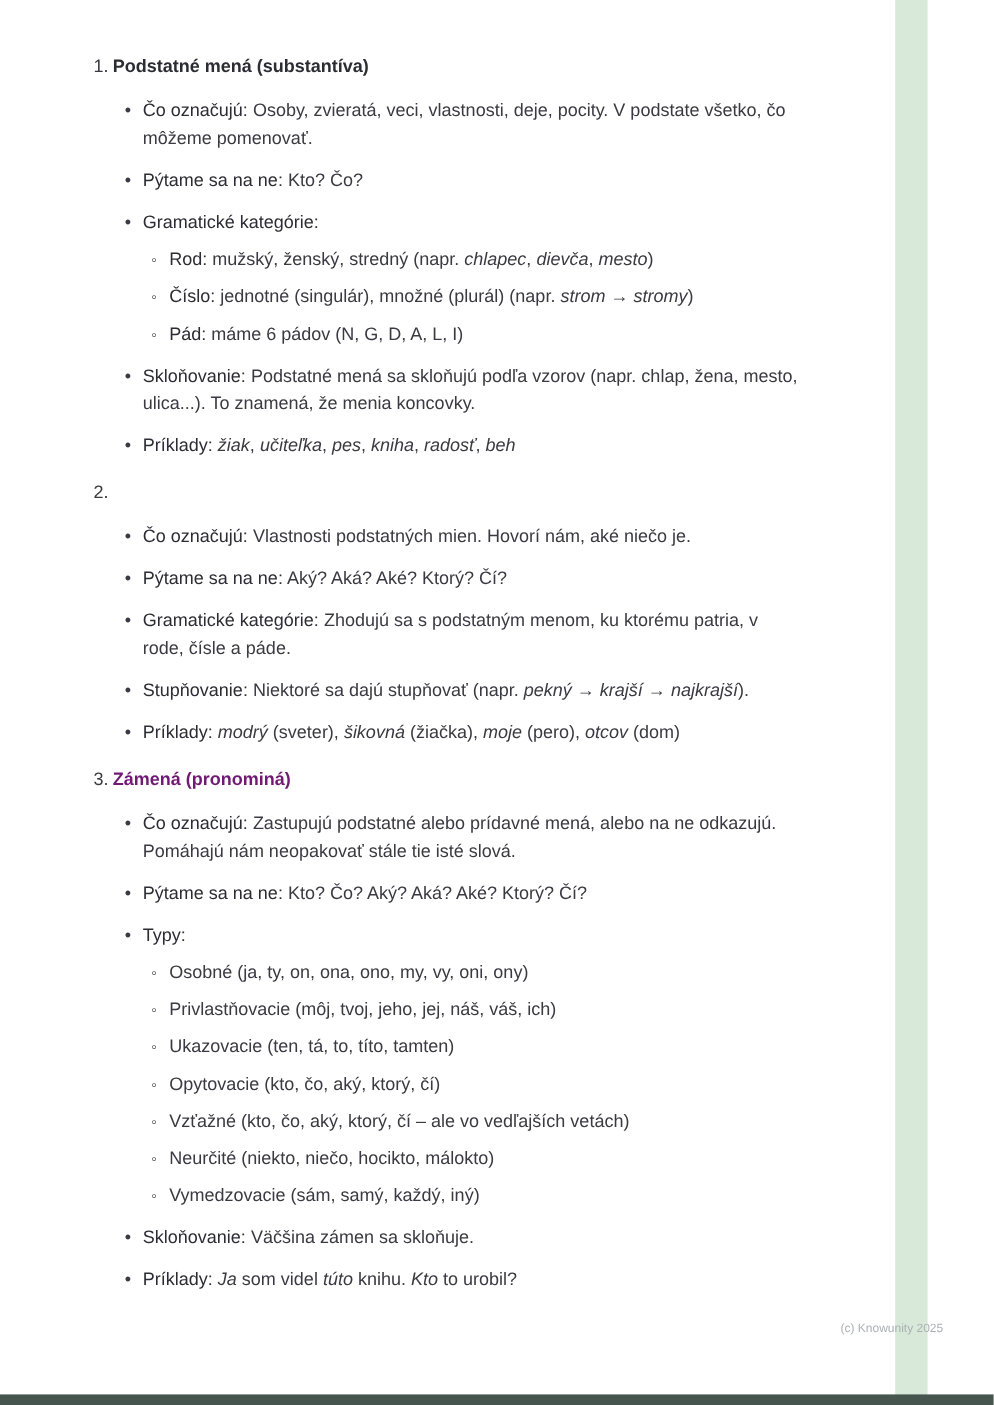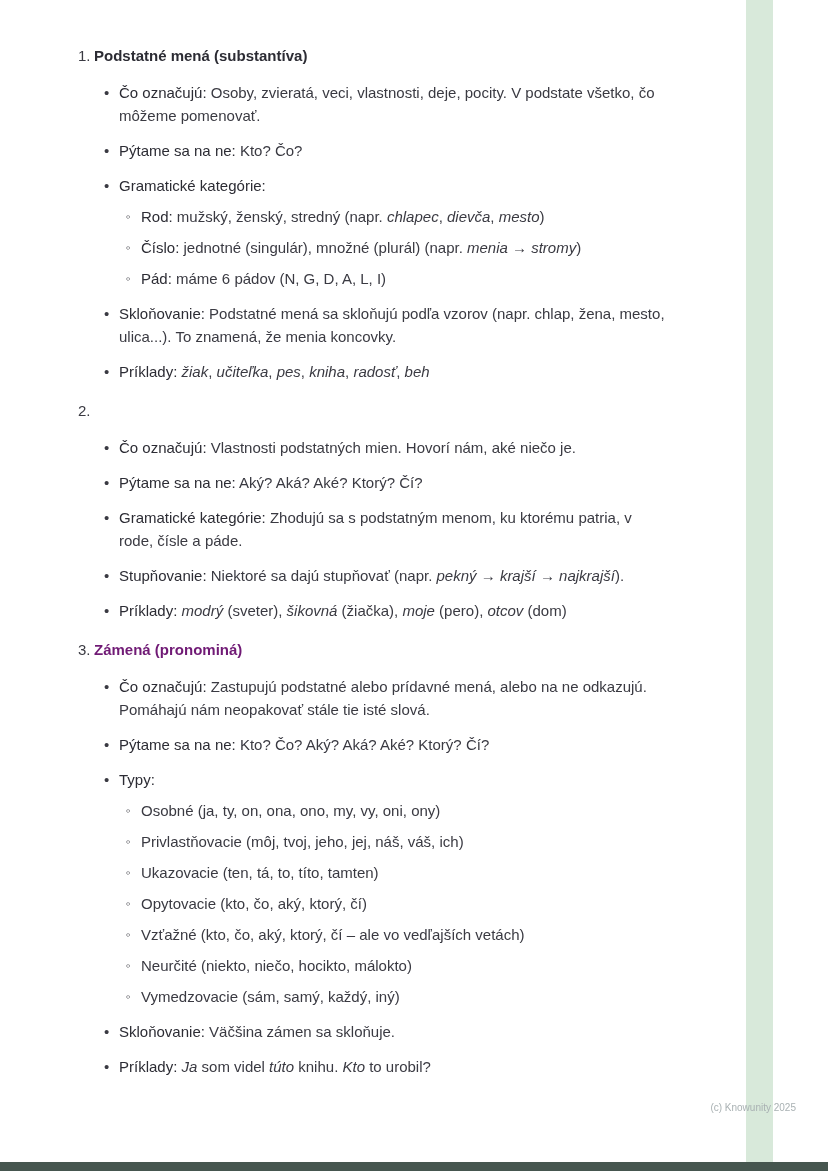--- a/index.html
+++ b/index.html
@@ -30,21 +30,21 @@
   .text em { font-style:italic; }
   .stripe {
     position:absolute; top:0; right:55px; width:27px; height:100%;
     background:#d8e9da; z-index:0;
   }
   .bottom-edge {
     position:absolute; left:0; right:0; bottom:0; height:9px;
     background:#46564f; z-index:3;
   }
   .watermark {
-    position:absolute; right:32px; bottom:58px;
+    position:absolute; right:42px; bottom:58px;
     font-size:10px; color:#a9b1b3; z-index:2; white-space:nowrap;
   }
 </style>
 </head>
 <body style="color: rgb(58, 58, 66);">
 
 <div class="stripe" style="background: rgb(216, 233, 218);"></div>
 
 <div class="content">
   <div>
@@ -64,21 +64,21 @@
         <div class="item top">
           <span class="marker">•</span>
           <span class="text"><strong>Gramatické kategórie:</strong></span>
         </div>
         <div class="item sub">
           <span class="marker">◦</span>
           <span class="text"><strong>Rod:</strong> mužský, ženský, stredný (napr. <em>chlapec</em>, <em>dievča</em>, <em>mesto</em>)</span>
         </div>
         <div class="item sub">
           <span class="marker">◦</span>
-          <span class="text"><strong>Číslo:</strong> jednotné (singulár), množné (plurál) (napr. <em>menia</em> → <em>stromy</em>)</span>
+          <span class="text"><strong>Číslo:</strong> jednotné (singulár), množné (plurál) (napr. <em>strom</em> → <em>stromy</em>)</span>
         </div>
         <div class="item sub">
           <span class="marker">◦</span>
           <span class="text"><strong>Pád:</strong> máme 6 pádov (N, G, D, A, L, I)</span>
         </div>
         <div class="item top">
           <span class="marker">•</span>
           <span class="text"><strong>Skloňovanie:</strong> Podstatné mená sa skloňujú podľa vzorov (napr. chlap, žena, mesto, ulica...). To znamená, že menia koncovky.</span>
         </div>
         <div class="item top">

